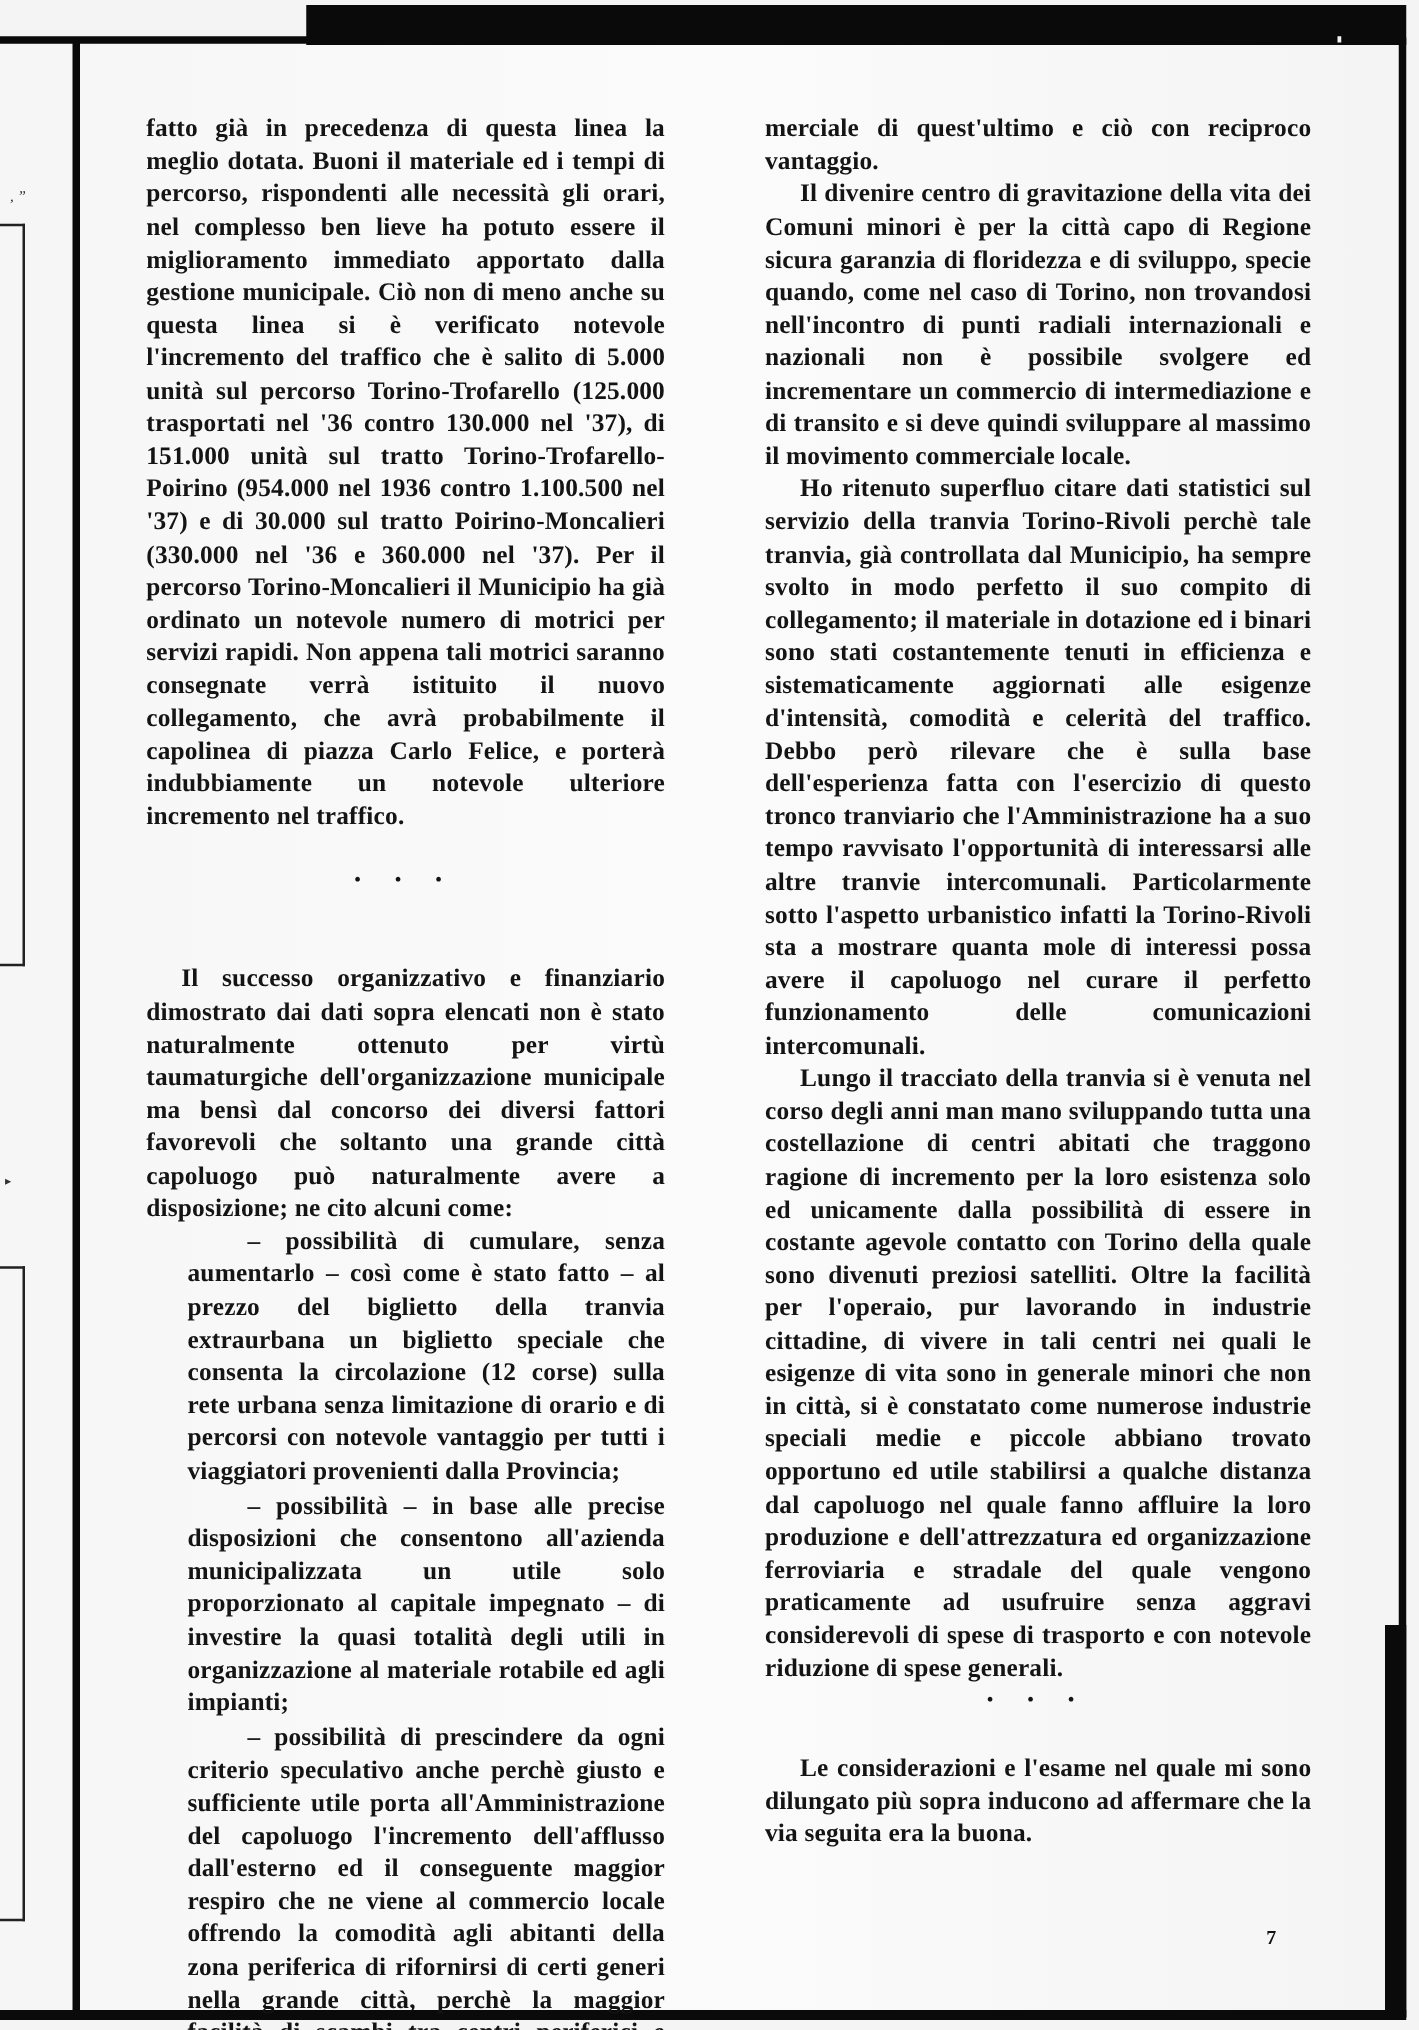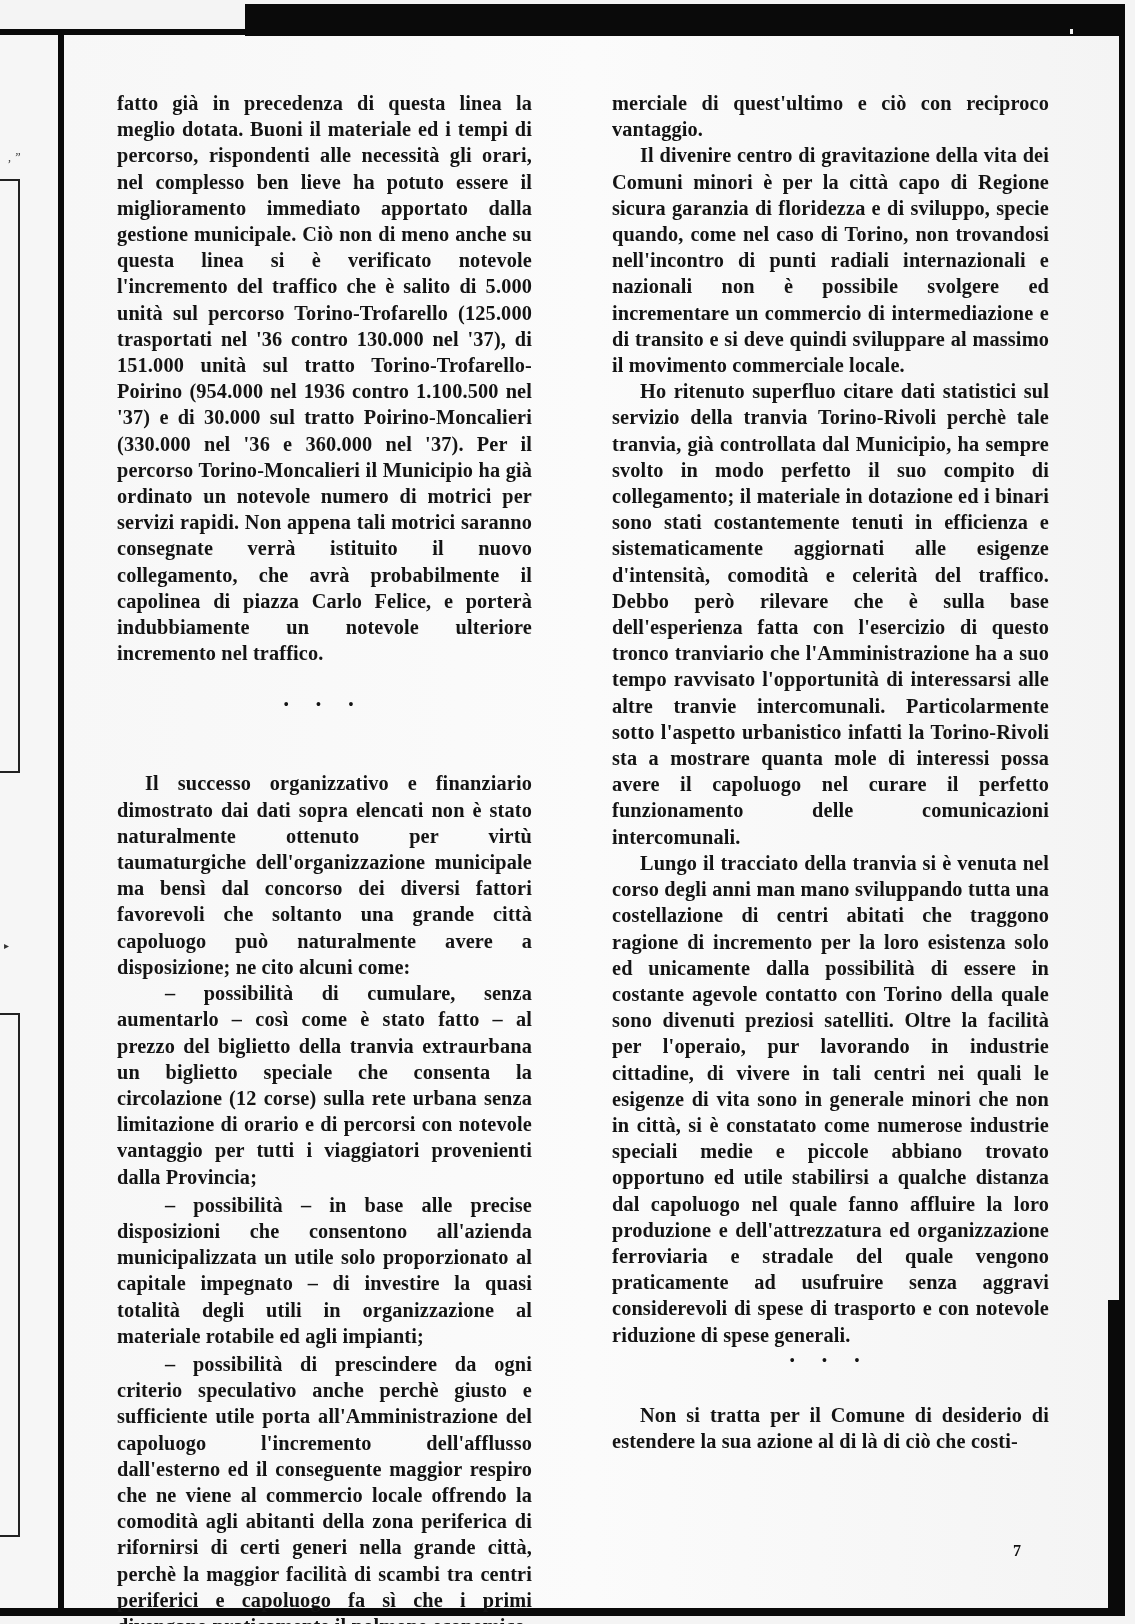--- a/index.html
+++ b/index.html
@@ -26,21 +26,21 @@
   .prev-box1 { top:144px; height:590px; }
   .prev-box2 { top:978px; height:520px; }
   .prev-arrow { position:absolute; left:4px; top:905px; font-size:10px; color:#333; }
 
   .col { position:absolute; top:90px; font-size:20.3px; line-height:26.2px; font-weight:bold;
          text-align:justify; letter-spacing:0.15px; color:#141414; }
   .col-left { left:117px; width:415px; }
   .col-right { left:612px; width:437px; }
   .col p { margin:0; }
   .col p.indent { text-indent:28px; }
-  .col p.indent2 { text-indent:48px; }
+  .col p.indent2 { text-indent:48px;margin-left:33px; }
   .col p.gap-after { margin-bottom:2px; }
   .sep { text-align:center; font-size:14px; letter-spacing:12px; height:26px; line-height:26px; }
   .sep-left { margin:26px 0 52px 0; }
   .sep-right { margin:0 0 28px 0; }
   .pagenum { position:absolute; left:1013px; top:1542px; font-size:16px; font-weight:bold; }
 </style>
 </head>
 <body>
 
 <div class="prev-page">
@@ -67,16 +67,16 @@
   <p class="indent2 gap-after">– possibilità – in base alle precise disposizioni che consentono all'azienda municipalizzata un utile solo proporzionato al capitale impegnato – di investire la quasi totalità degli utili in organizzazione al materiale rotabile ed agli impianti;</p>
   <p class="indent2">– possibilità di prescindere da ogni criterio speculativo anche perchè giusto e sufficiente utile porta all'Amministrazione del capoluogo l'incremento dell'afflusso dall'esterno ed il conseguente maggior respiro che ne viene al commercio locale offrendo la comodità agli abitanti della zona periferica di rifornirsi di certi generi nella grande città, perchè la maggior facilità di scambi tra centri periferici e capoluogo fa sì che i primi divengano praticamente il polmone economico-com-</p>
 </div>
 
 <div class="col col-right">
   <p>merciale di quest'ultimo e ciò con reciproco vantaggio.</p>
   <p class="indent">Il divenire centro di gravitazione della vita dei Comuni minori è per la città capo di Regione sicura garanzia di floridezza e di sviluppo, specie quando, come nel caso di Torino, non trovandosi nell'incontro di punti radiali internazionali e nazionali non è possibile svolgere ed incrementare un commercio di intermediazione e di transito e si deve quindi sviluppare al massimo il movimento commerciale locale.</p>
   <p class="indent">Ho ritenuto superfluo citare dati statistici sul servizio della tranvia Torino-Rivoli perchè tale tranvia, già controllata dal Municipio, ha sempre svolto in modo perfetto il suo compito di collegamento; il materiale in dotazione ed i binari sono stati costantemente tenuti in efficienza e sistematicamente aggiornati alle esigenze d'intensità, comodità e celerità del traffico. Debbo però rilevare che è sulla base dell'esperienza fatta con l'esercizio di questo tronco tranviario che l'Amministrazione ha a suo tempo ravvisato l'opportunità di interessarsi alle altre tranvie intercomunali. Particolarmente sotto l'aspetto urbanistico infatti la Torino-Rivoli sta a mostrare quanta mole di interessi possa avere il capoluogo nel curare il perfetto funzionamento delle comunicazioni intercomunali.</p>
   <p class="indent">Lungo il tracciato della tranvia si è venuta nel corso degli anni man mano sviluppando tutta una costellazione di centri abitati che traggono ragione di incremento per la loro esistenza solo ed unicamente dalla possibilità di essere in costante agevole contatto con Torino della quale sono divenuti preziosi satelliti. Oltre la facilità per l'operaio, pur lavorando in industrie cittadine, di vivere in tali centri nei quali le esigenze di vita sono in generale minori che non in città, si è constatato come numerose industrie speciali medie e piccole abbiano trovato opportuno ed utile stabilirsi a qualche distanza dal capoluogo nel quale fanno affluire la loro produzione e dell'attrezzatura ed organizzazione ferroviaria e stradale del quale vengono praticamente ad usufruire senza aggravi considerevoli di spese di trasporto e con notevole riduzione di spese generali.</p>
   <div class="sep sep-right">• • •</div>
-  <p class="indent">Non si tratta per il Comune di desiderio di estendere la sua azione al di là di ciò che costi-</p>
+  <p class="indent">Le considerazioni e l'esame nel quale mi sono dilungato più sopra inducono ad affermare che la via seguita era la buona.</p>
 </div>
 
 <div class="pagenum">7</div>
 
 </body></html>

